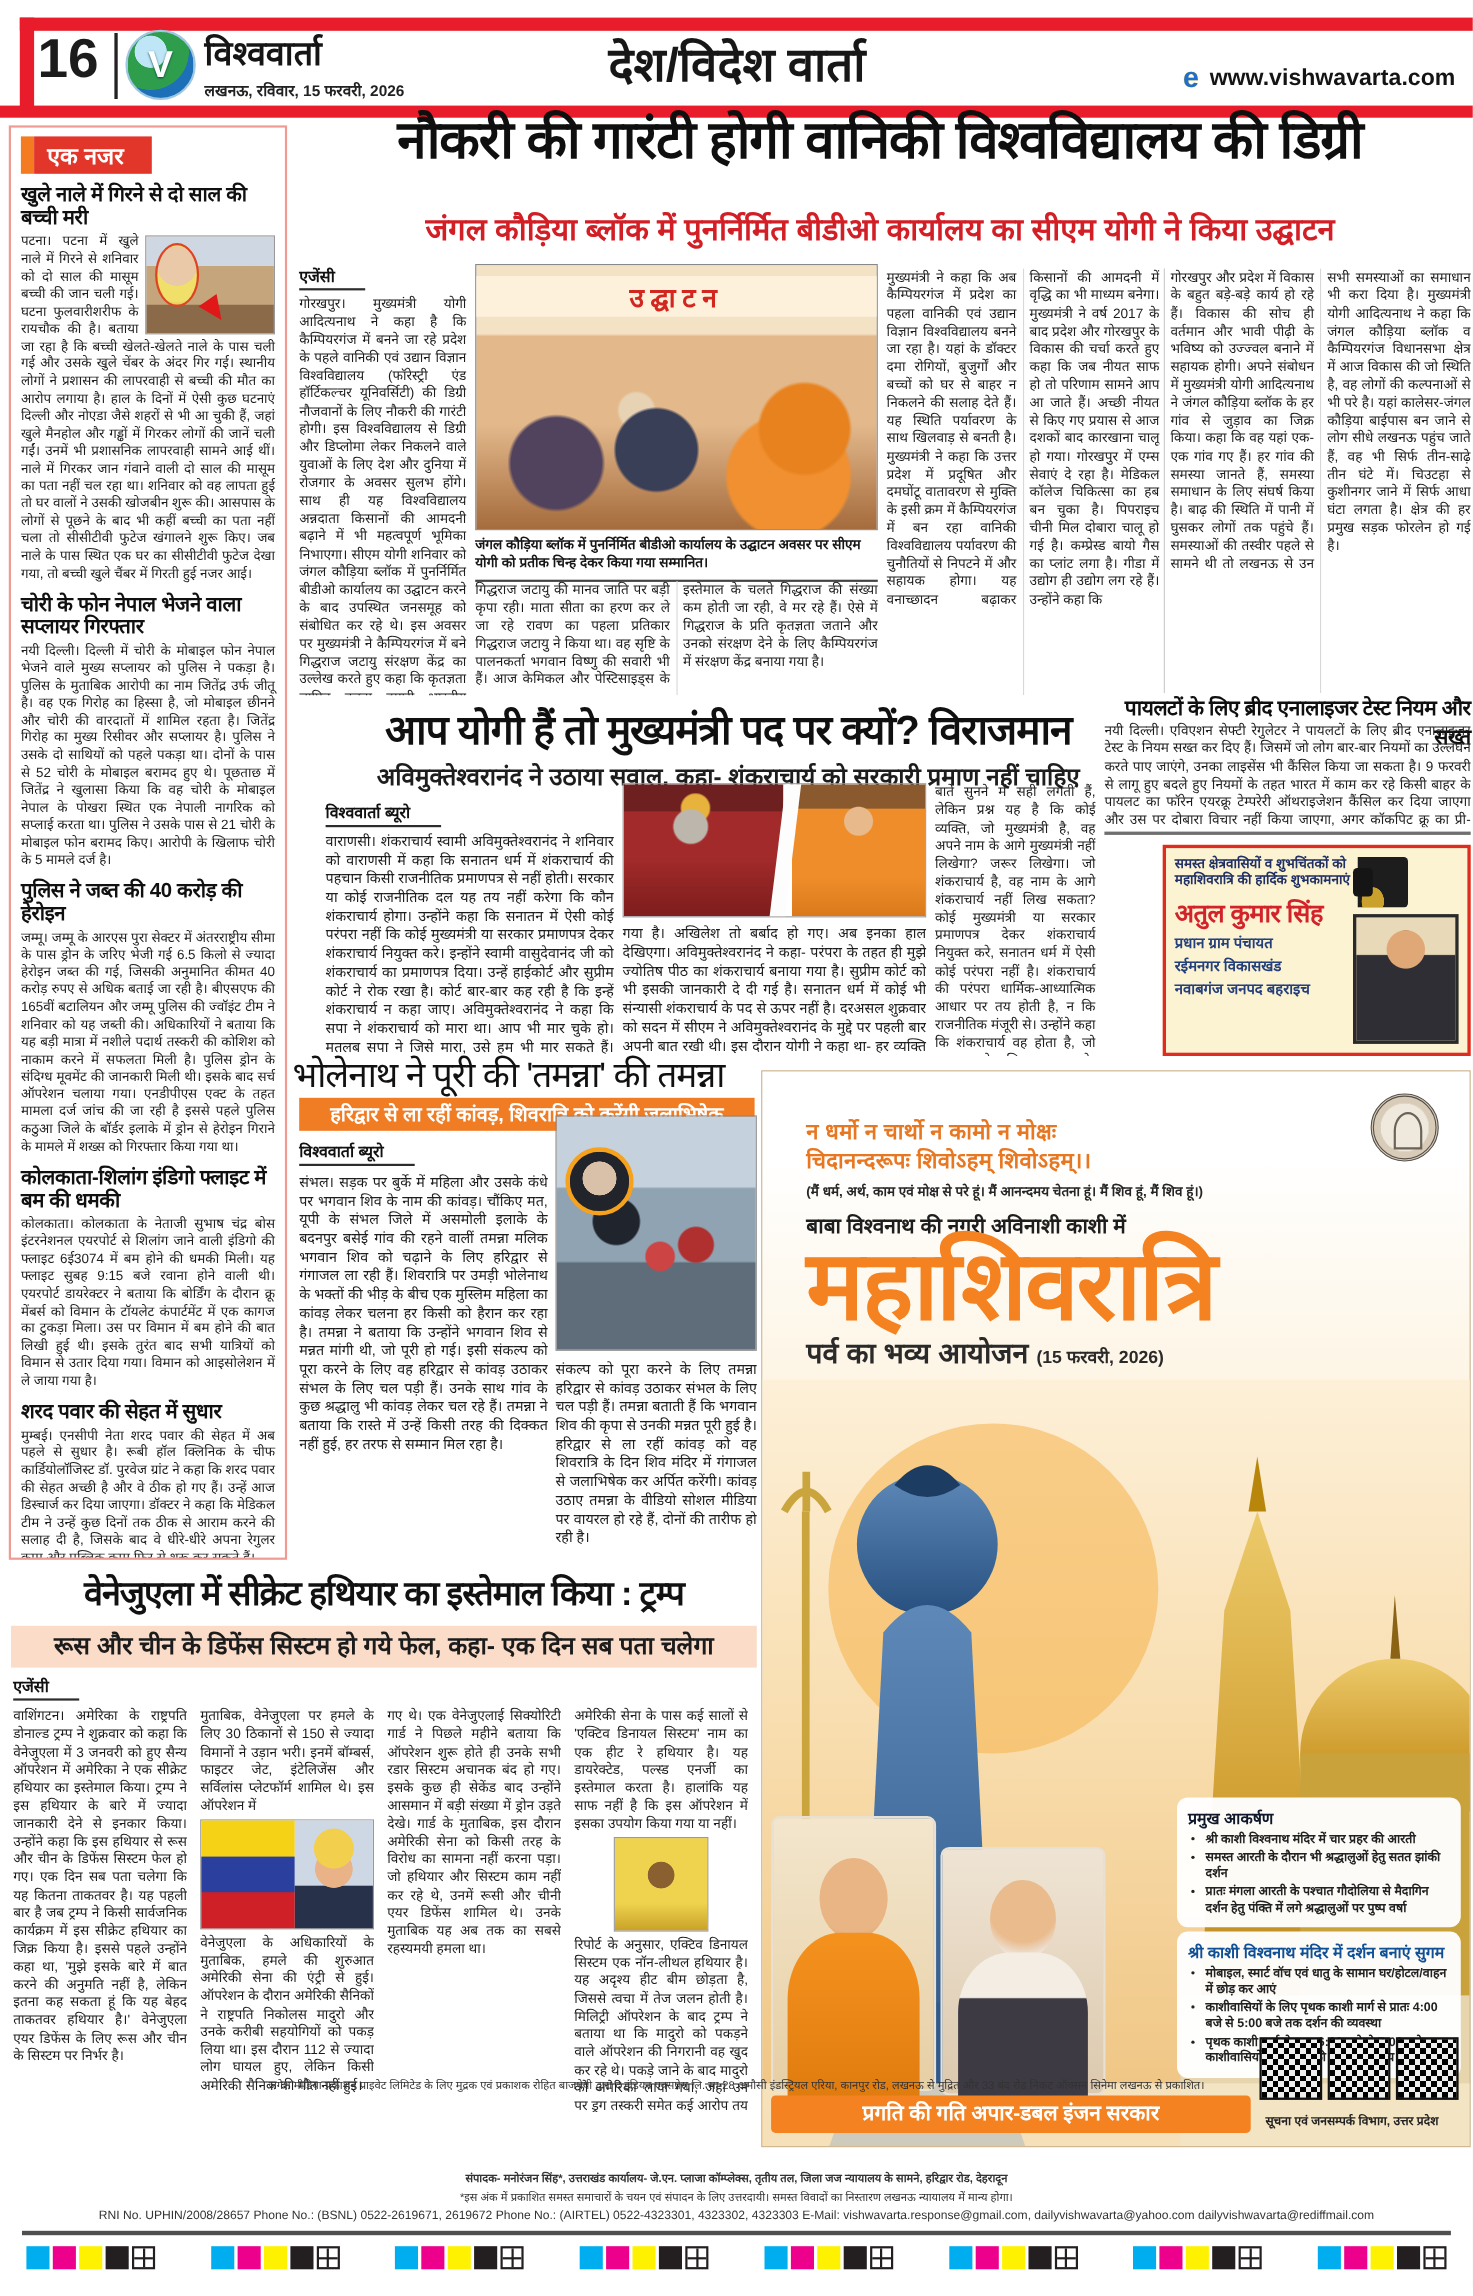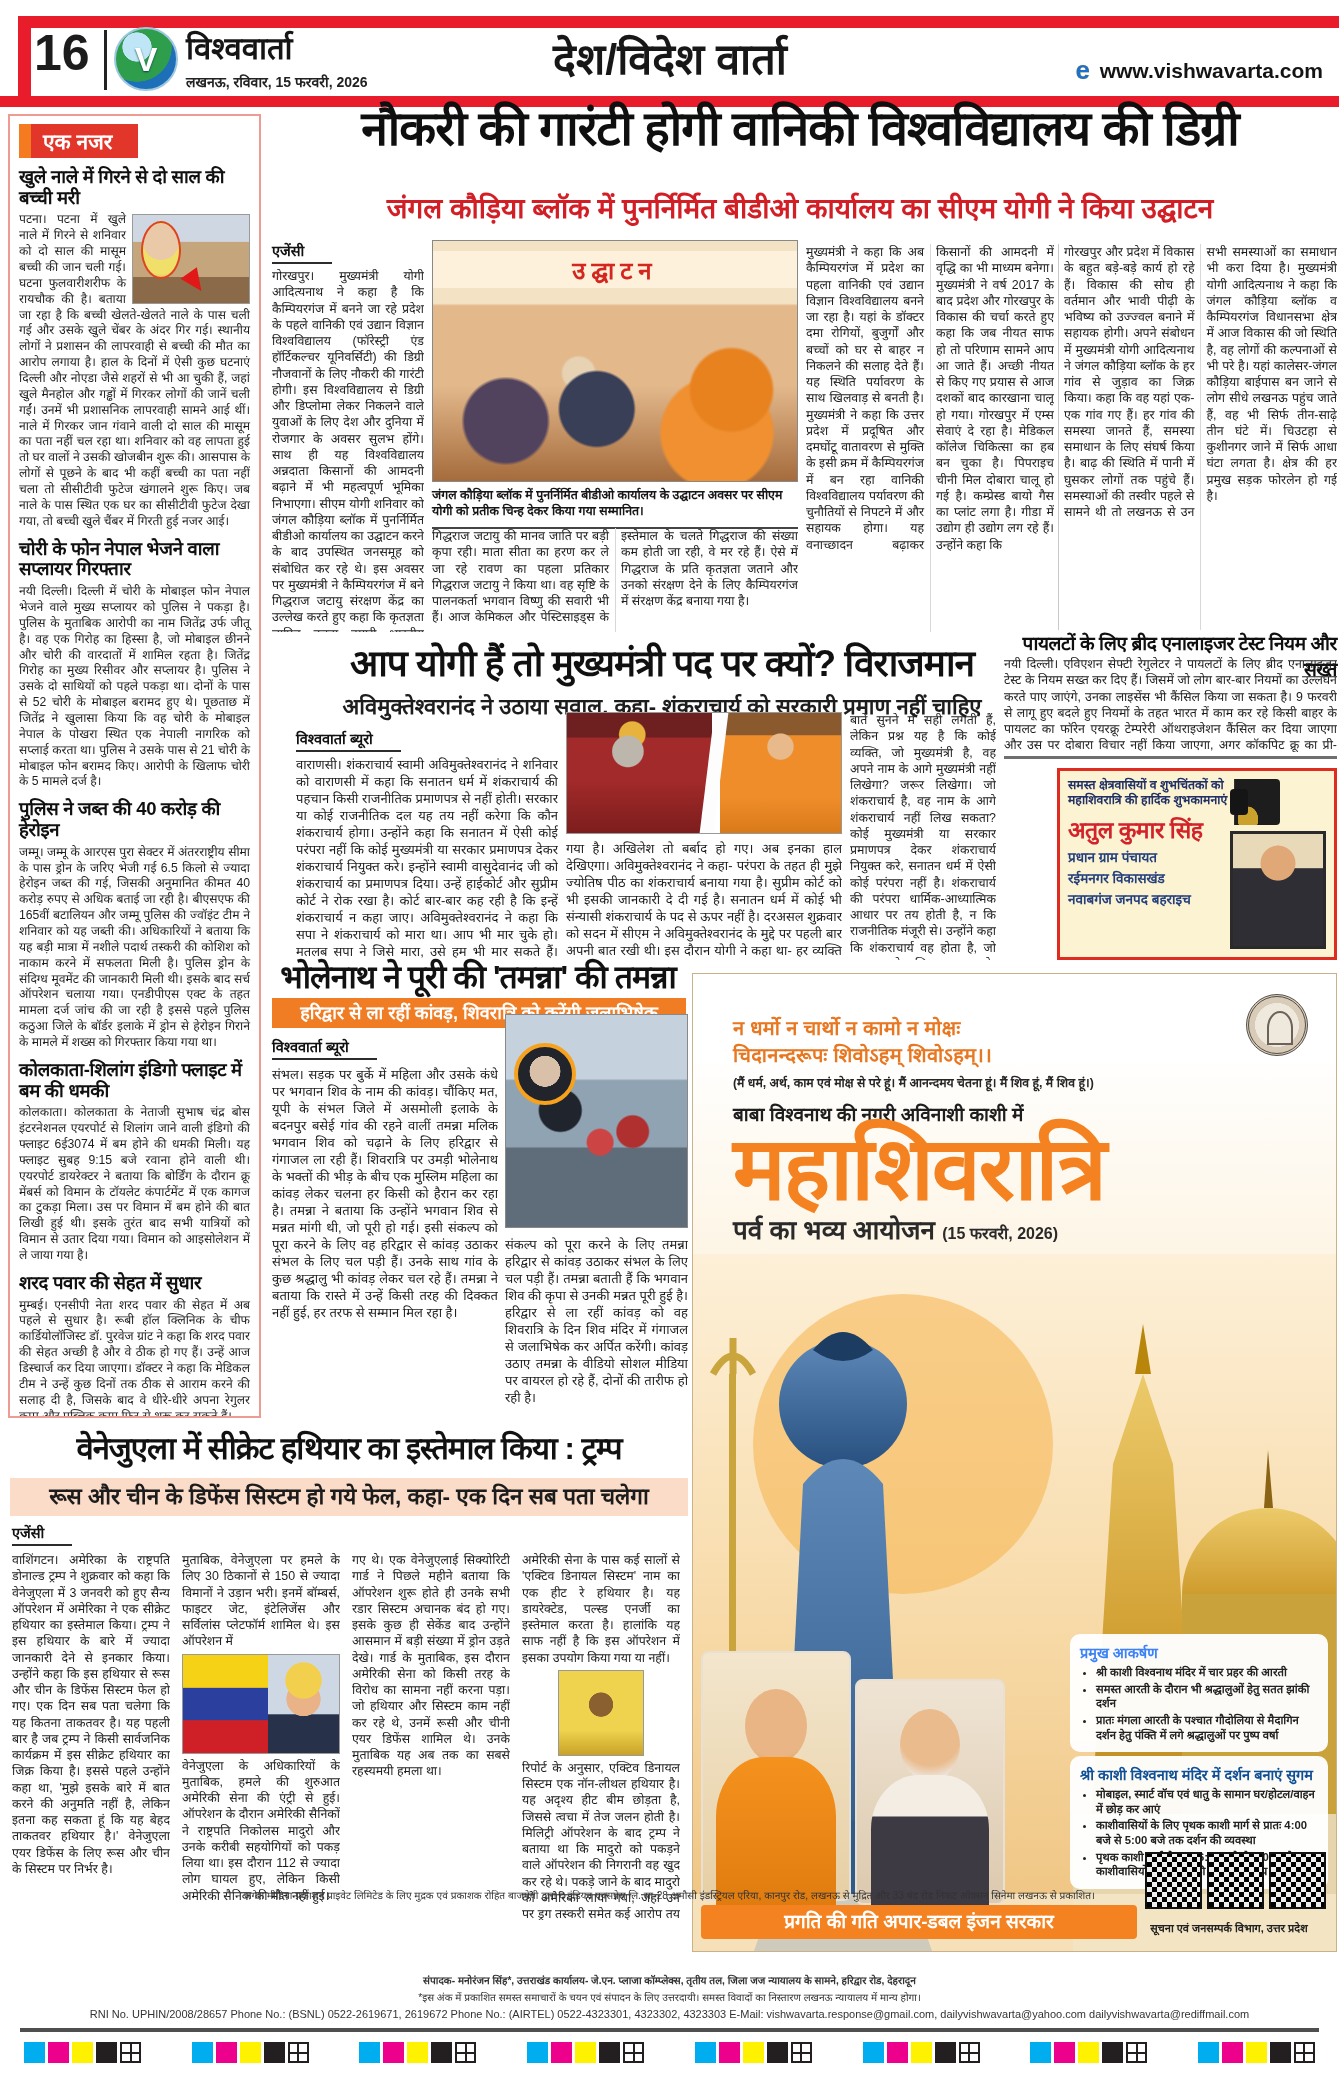--- a/index.html
+++ b/index.html
@@ -87,21 +87,21 @@
       background: radial-gradient(ellipse at 50% 88%, #caa12c 0 22%, transparent 23%),
                   linear-gradient(90deg, transparent 0 28%, #1d1d1d 29% 100%);
       border-radius:4px; }
   .shivling::after { content:""; position:absolute; left:14px; top:10px; width:18px; height:26px; background:#151515; border-radius:4px; }
   .atul-photo { position:absolute; right:8px; top:60px; width:96px; height:118px; border:3px solid #2a2a2a;
       background: radial-gradient(circle at 50% 26%, #e0a877 0 18%, transparent 19%),
                   radial-gradient(circle at 50% 20%, #5a3a22 0 10%, transparent 11%),
                   linear-gradient(180deg,#e8d9b8 0 30%,#2e2e34 31% 100%); }
 
   
-  .bh-headline { left:266px; top:954px; width:424px; text-align:center; font-size:32px; font-weight:700; letter-spacing:-1px; }
+  .bh-headline { left:266px; top:954px; width:424px; font-size:32px; font-weight:400; letter-spacing:-1px; }
   .bh-subhead  { left:272px; top:998px; width:414px; height:30px; background:#f07c23; color:#fff; font-size:18px;
                  font-weight:bold; text-align:center; line-height:30px; }
   .kavad-photo { left:505px; top:1014px; width:183px; height:214px; position:absolute; border:1px solid #888;
       background: radial-gradient(circle at 70% 55%, #b03030 0 9%, transparent 10%),
                   radial-gradient(circle at 52% 60%, #cc4444 0 8%, transparent 9%),
                   radial-gradient(circle at 30% 45%, #20242c 0 12%, transparent 13%),
                   linear-gradient(180deg,#c5d2de 0 30%,#8fa3b2 31% 62%,#5e6d79 63% 100%); }
   .kavad-ring { position:absolute; left:8px; top:28px; width:62px; height:62px; border-radius:50%;
                 border:4px solid #f6a21e; background:radial-gradient(circle at 50% 45%,#d8c1a8 0 38%,#21242b 39% 100%); }
 
@@ -126,21 +126,21 @@
                border:3px double #55504a; background:radial-gradient(circle,#efe8dc 0 55%,#d8cbb8 56% 100%); }
   .up-emblem::after { content:""; position:absolute; left:18px; top:14px; width:22px; height:30px;
                border:2px solid #6b625a; border-radius:50% 50% 0 0; }
   .shloka { font-size:20px; font-weight:800; color:#e87722; letter-spacing:.3px; }
   .meaning { font-size:12.3px; font-weight:bold; color:#262626; }
   .kashi-line { font-size:19px; font-weight:bold; color:#1e1e1e; }
   .maha-title { font-size:88px; font-weight:800; color:#f58220; letter-spacing:-2px; line-height:.95; }
   .parv { font-size:26px; font-weight:800; color:#2a2a2a; }
   .parv small { font-size:16px; font-weight:bold; }
   .white-card { position:absolute; width:258px; background:rgba(255,255,255,.96); border-radius:10px; padding:8px 10px; }
-  .card-title { font-size:14.5px; font-weight:800; color:#3b82f6; margin-bottom:3px; }
+  .card-title { font-size:14.5px; font-weight:800; color:#0f172a; margin-bottom:3px; }
   .card-title.dk { color:#0f4f96; }
   .card-li { font-size:11.3px; font-weight:bold; color:#222; line-height:1.3; margin:2px 0 2px 12px; list-style:disc; }
   .leader { position:absolute; border:2px solid #e8e0d2; border-radius:8px; }
   .leader .head { position:absolute; left:50%; transform:translateX(-50%); border-radius:50%; }
   .leader .torso { position:absolute; left:50%; transform:translateX(-50%); border-radius:40% 40% 0 0; }
   .yogi-ph { left:8px; bottom:50px; width:150px; height:250px; background:linear-gradient(180deg,#f3e6cd,#e7cfa4); }
   .yogi-ph .head { top:36px; width:62px; height:74px; background:radial-gradient(circle at 50% 40%,#e9b584 0 70%,#d79b62 100%); }
   .yogi-ph .torso { top:104px; width:120px; height:150px; background:linear-gradient(180deg,#f5921e,#e07c0f); }
   .modi-ph { left:162px; bottom:46px; width:150px; height:226px; background:linear-gradient(180deg,#efe4d4,#dcc9ae); }
   .modi-ph .head { top:28px; width:60px; height:72px; background:radial-gradient(circle at 50% 36%,#e9bb8d 0 55%,#efe7e0 80%,#e0d6cc 100%); }

